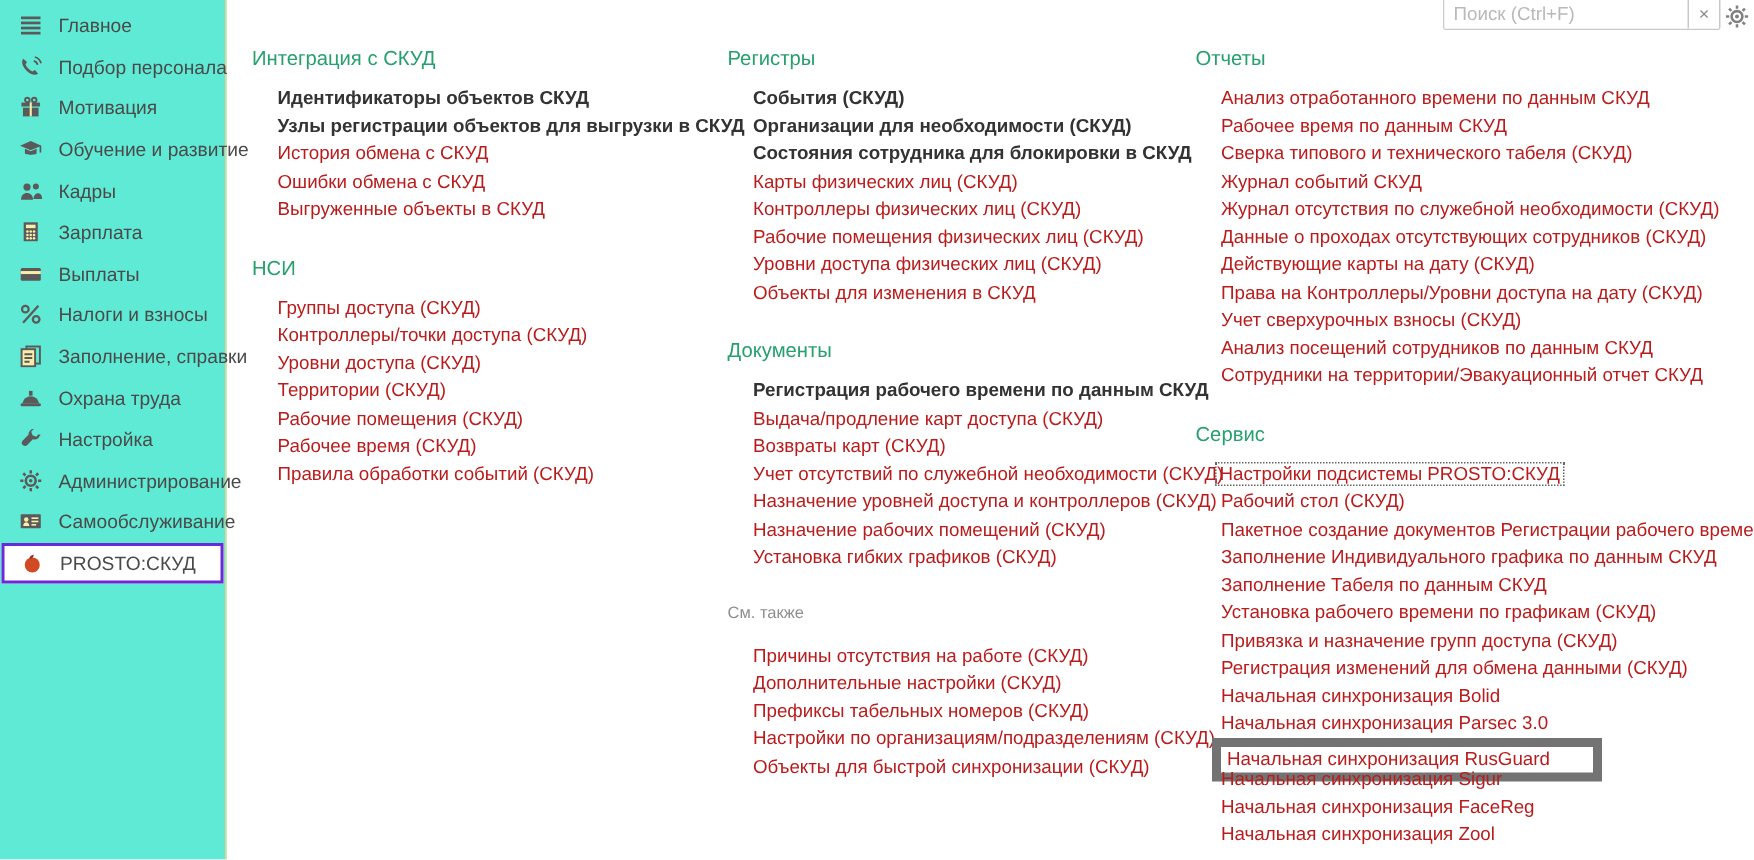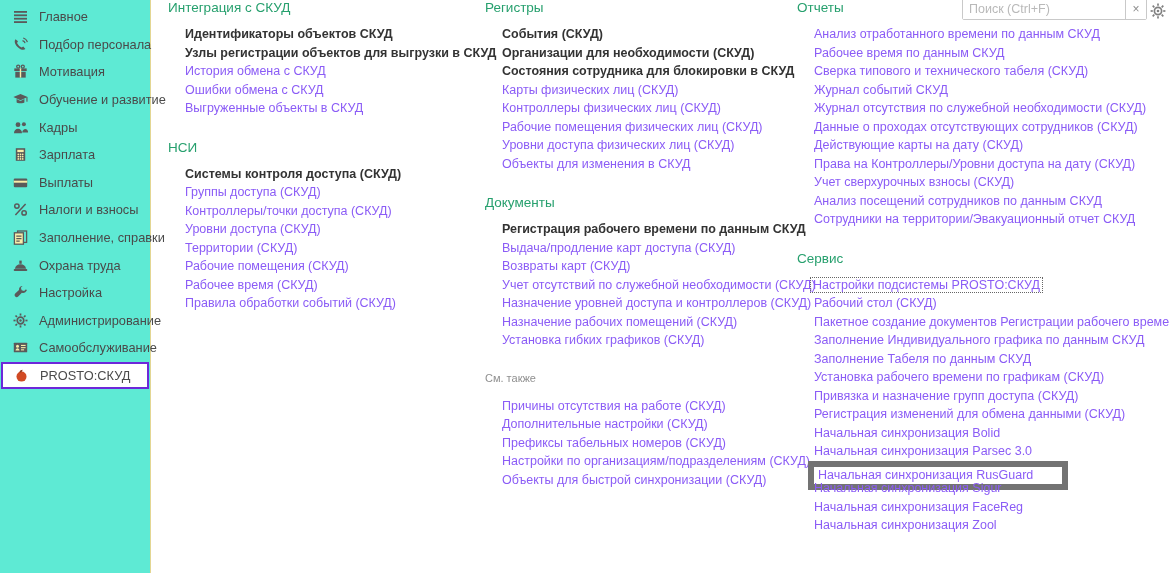--- a/index.html
+++ b/index.html
@@ -37,31 +37,31 @@
     font-family:"Liberation Sans", sans-serif;font-size:12.5px;color:#444;min-width:0;
   }
   .search-input::placeholder{color:#b9b9b9;}
   .search-clear{
     width:21px;border-left:1px solid #c9c9c9;background:#fff;
     display:flex;align-items:flex-end;justify-content:center;
     font-size:12px;color:#8d8d8d;cursor:pointer;padding-bottom:3px;box-sizing:border-box;
   }
   .topbar-gear{position:absolute;left:1150px;top:3px;width:16px;height:16px;cursor:pointer;}
   
-  .menu-col{position:absolute;top:0;white-space:nowrap;}
+  .menu-col{position:absolute;top:0;padding-top:31px;white-space:nowrap;}
   .col-1{left:168px;width:305px;}
   .col-2{left:485px;width:305px;}
   .col-3{left:797px;width:372px;overflow:hidden;}
   .section{margin-bottom:22px;}
   .section-title{
     font-size:13.5px;color:#27a06e;margin:0 0 9px 0;height:16px;cursor:default;
   }
   .section.see-also .section-title{font-size:11px;color:#8f8f8f;}
   .menu-item{
-    font-size:12.5px;color:#8b5cf6;height:18.5px;line-height:18.5px;
+    font-size:12.5px;color:#b91c1c;height:18.5px;line-height:18.5px;
     padding-left:17px;cursor:pointer;white-space:nowrap;
   }
   .menu-item.bold{font-weight:bold;color:#333;}
   .link-text.focused{
     outline:1px dotted #666;padding:0 2px;margin-left:-3px;
   }
   .link-text.highlighted{
     display:inline-block;border:6px solid #737373;min-width:240px;
     padding:0 4px 1px 4px;margin-left:-6px;line-height:16px;
   }
@@ -282,21 +282,20 @@
       <div class="section">
         <div class="section-title">Интеграция с СКУД</div>
         <div class="menu-item bold"><span class="link-text">Идентификаторы объектов СКУД</span></div>
         <div class="menu-item bold"><span class="link-text">Узлы регистрации объектов для выгрузки в СКУД</span></div>
         <div class="menu-item"><span class="link-text">История обмена с СКУД</span></div>
         <div class="menu-item"><span class="link-text">Ошибки обмена с СКУД</span></div>
         <div class="menu-item"><span class="link-text">Выгруженные объекты в СКУД</span></div>
       </div>
       <div class="section">
         <div class="section-title">НСИ</div>
-        <div class="menu-item bold"><span class="link-text">Системы контроля доступа (СКУД)</span></div>
         <div class="menu-item"><span class="link-text">Группы доступа (СКУД)</span></div>
         <div class="menu-item"><span class="link-text">Контроллеры/точки доступа (СКУД)</span></div>
         <div class="menu-item"><span class="link-text">Уровни доступа (СКУД)</span></div>
         <div class="menu-item"><span class="link-text">Территории (СКУД)</span></div>
         <div class="menu-item"><span class="link-text">Рабочие помещения (СКУД)</span></div>
         <div class="menu-item"><span class="link-text">Рабочее время (СКУД)</span></div>
         <div class="menu-item"><span class="link-text">Правила обработки событий (СКУД)</span></div>
       </div>
     </div>
   <div class="menu-col col-2">

